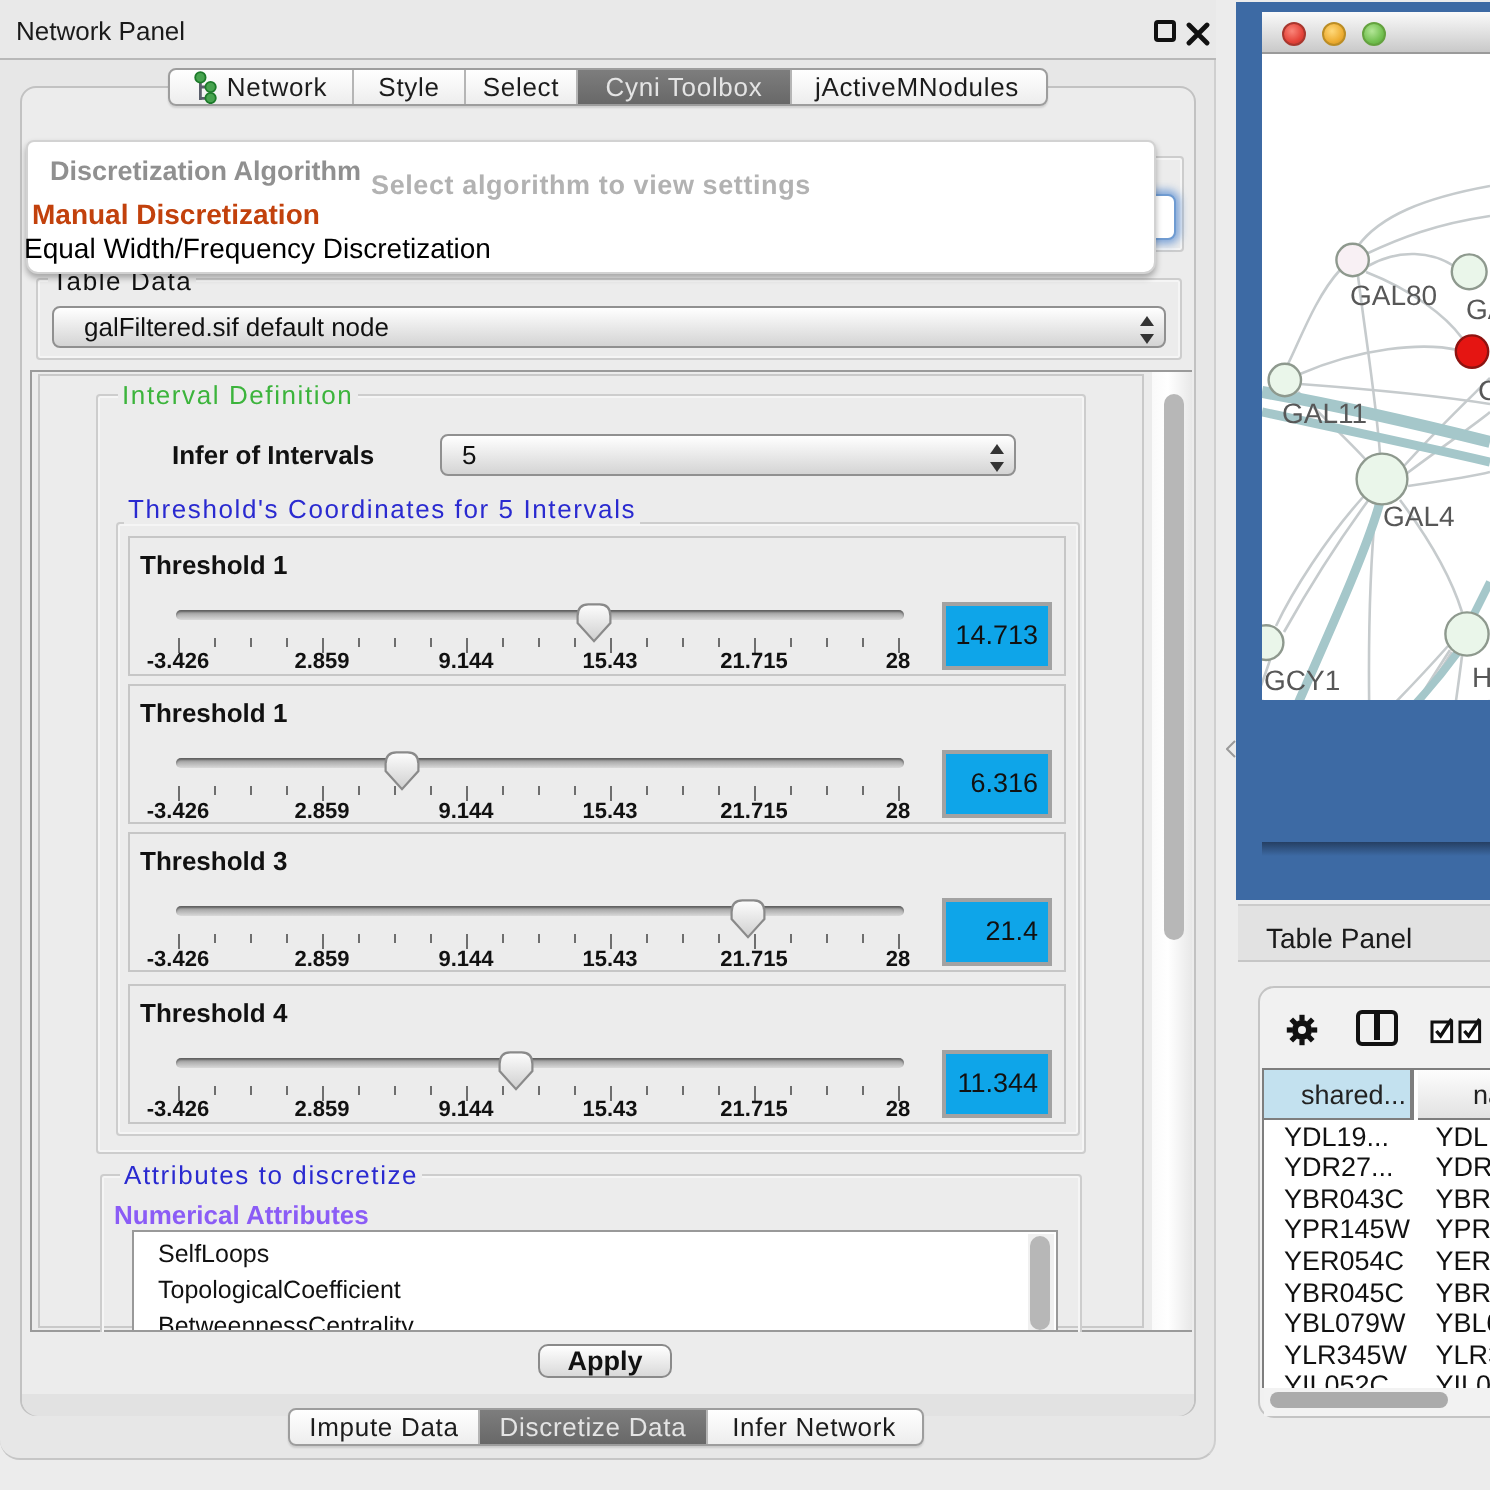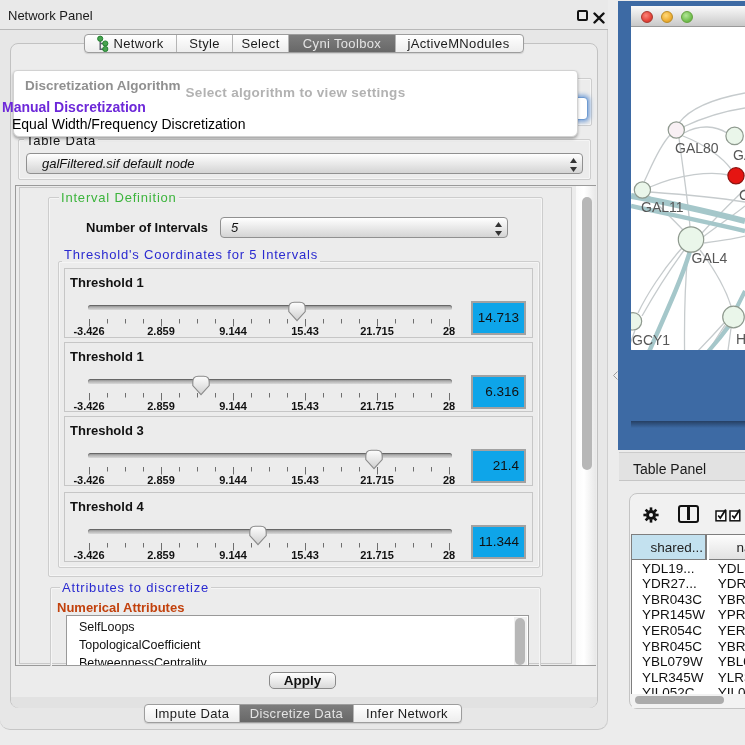--- a/index.html
+++ b/index.html
@@ -27,21 +27,21 @@
 
 
 #panel { left:10px; top:43px; width:588px; height:665px; background:#ececec;
   border:1px solid #c2c2c2; border-radius:8px; }
 
 
 .group { border:1px solid #cdcdcd; border-radius:2px; box-shadow:inset 0 0 0 1px #f5f5f5; }
 .gtitle { position:absolute; font-size:13px; letter-spacing:0.8px; background:#ececec; padding:0 2px; white-space:nowrap; }
 
 
-.combo { background:linear-gradient(#ffffff,#d4d4d4); border:1px solid #909090; border-radius:4px; font-size:13px; color:#111;font-style:italic; }
+.combo { background:linear-gradient(#ffffff,#d4d4d4); border:1px solid #909090; border-radius:4px; font-size:13px; color:#111; }
 .combo .ctext { position:absolute; left:10px; top:2px; }
 .stepper { position:absolute; right:4.5px; top:3.5px; width:9px; height:14px; }
 
 
 .tpanel { position:absolute; left:64px; width:469px; height:70px; background:#ececec; border:1px solid #c6c6c6; }
 .ttitle { position:absolute; left:5px; top:6px; font-size:13px; font-weight:bold; color:#111; }
 .track { position:absolute; left:23px; top:36px; width:364px; height:5px; border-radius:3px;
   background:linear-gradient(#8f8f8f,#d9d9d9); box-shadow:inset 0 1px 1px rgba(0,0,0,0.35); }
 .vbox { position:absolute; left:406px; top:32px; width:55px; height:34px; background:#0ea5e9;
   border:2px solid #a2a2a2; font-size:13.5px; color:#111; text-align:right; line-height:30px; padding-right:5px; }
@@ -99,39 +99,39 @@
     <div class="seg dark" style="width:107px;">Cyni Toolbox</div>
     <div class="seg" style="width:125px;">jActiveMNodules</div>
   </div>
 
   <div class="abs group" style="left:18px; top:78px; width:574px; height:48px;"></div>
   <div class="abs" style="left:27px; top:97px; width:561px; height:23px; background:#fff; border:1px solid #6f9bd1; border-radius:4px; box-shadow:0 0 4px 2px rgba(88,140,210,0.75);"></div>
 
   <div class="abs" style="left:13px; top:70px; width:565px; height:66.5px; background:#fff; border:1px solid #d2d2d2; border-radius:4px 4px 6px 6px; box-shadow:0 2px 3px rgba(0,0,0,0.3); z-index:5;"></div>
   <div class="abs" style="left:25px; top:77.5px; font-size:13.5px; font-weight:bold; color:#909090; z-index:6;">Discretization Algorithm</div>
   <div class="abs" style="left:13px; top:85px; width:565px; text-align:center; font-size:13.5px; font-weight:bold; color:#b2b2b2; letter-spacing:0.3px; z-index:6;">Select algorithm to view settings</div>
-  <div class="abs" style="left:2px; top:98.5px; font-size:14px; font-weight:bold; color:#6d28d9; z-index:6;">Manual Discretization</div>
+  <div class="abs" style="left:16px; top:98.5px; font-size:14px; font-weight:bold; color:#c2410c; z-index:6;">Manual Discretization</div>
   <div class="abs" style="left:12px; top:116px; font-size:14px; color:#000; z-index:6;">Equal Width/Frequency Discretization</div>
 
   <div class="abs group" style="left:18px; top:139px; width:573px; height:41px;"></div>
   <div class="abs gtitle" style="left:24px; top:132.5px; color:#111;">Table Data</div>
   <div class="abs combo" style="left:26px; top:153px; width:557px; height:21px;">
     <span class="ctext" style="left:15px;">galFiltered.sif default node</span>
     <svg class="stepper" viewBox="0 0 9 14">
         <path d="M4.5 0 L8 5 H1 Z" fill="#333"></path>
         <path d="M4.5 14 L8 9 H1 Z" fill="#333"></path>
       </svg>
   </div>
 
   <div class="abs" style="left:15px; top:185px; width:581px; height:481px; border:1px solid #9a9a9a; background:#ececec;"></div>
   <div class="abs" style="left:19px; top:186.5px; width:553px; height:477px; border:1px solid #c9c9c9;"></div>
 
   <div class="abs group" style="left:48px; top:197px; width:495px; height:380px;"></div>
   <div class="abs gtitle" style="left:59px; top:190px; color:#3cb43c;">Interval Definition</div>
-  <div class="abs" style="left:86px; top:220px; font-size:13px; font-weight:bold; color:#111;">Number of Intervals</div>
+  <div class="abs" style="left:86px; top:220px; font-size:13px; font-weight:bold; color:#111;">Infer of Intervals</div>
   <div class="abs combo" style="left:220px; top:217px; width:288px; height:21px;">
     <span class="ctext">5</span>
     <svg class="stepper" viewBox="0 0 9 14">
         <path d="M4.5 0 L8 5 H1 Z" fill="#333"></path>
         <path d="M4.5 14 L8 9 H1 Z" fill="#333"></path>
       </svg>
   </div>
 
   <div class="abs group" style="left:58px; top:261px; width:482px; height:307px;"></div>
   <div class="abs gtitle" style="left:62px; top:247px; color:#2a2ad0;">Threshold's Coordinates for 5 Intervals</div>
@@ -304,21 +304,21 @@
             <stop offset="1" stop-color="#cfcfcf"></stop>
           </linearGradient>
         </defs>
         <path d="M0.8 7 Q0.8 1.2 6.2 1.2 L11.8 1.2 Q17.2 1.2 17.2 7 L17.2 10.5 L9 19.6 L0.8 10.5 Z" fill="url(#tg3)" stroke="#8a8a8a" stroke-width="1.1"></path>
       </svg>
       <div class="vbox">11.344</div>
     </div>
 
   <div class="abs group" style="left:50px; top:587px; width:491px; height:85px;"></div>
   <div class="abs gtitle" style="left:60px; top:580px; color:#2a2ad0;">Attributes to discretize</div>
-  <div class="abs" style="left:57px; top:600px; font-size:13px; font-weight:bold; color:#c2410c;">Numerical Attributes</div>
+  <div class="abs" style="left:57px; top:600px; font-size:13px; font-weight:bold; color:#8b5cf6;">Numerical Attributes</div>
   <div class="abs" id="attrlist">
     <div class="litem" style="top:4px;">SelfLoops</div>
     <div class="litem" style="top:22px;">TopologicalCoefficient</div>
     <div class="litem" style="top:40px;">BetweennessCentrality</div>
     <div style="position:absolute; right:1px; top:1px; width:13px; height:49px; background:#f0f0f0;">
       <div style="position:absolute; left:1px; top:1px; width:10px; height:47px;" class="sb-thumb"></div>
     </div>
   </div>
 
   <div class="abs sb-track-v" style="left:576px; top:186px; width:20px; height:479px;"></div>

